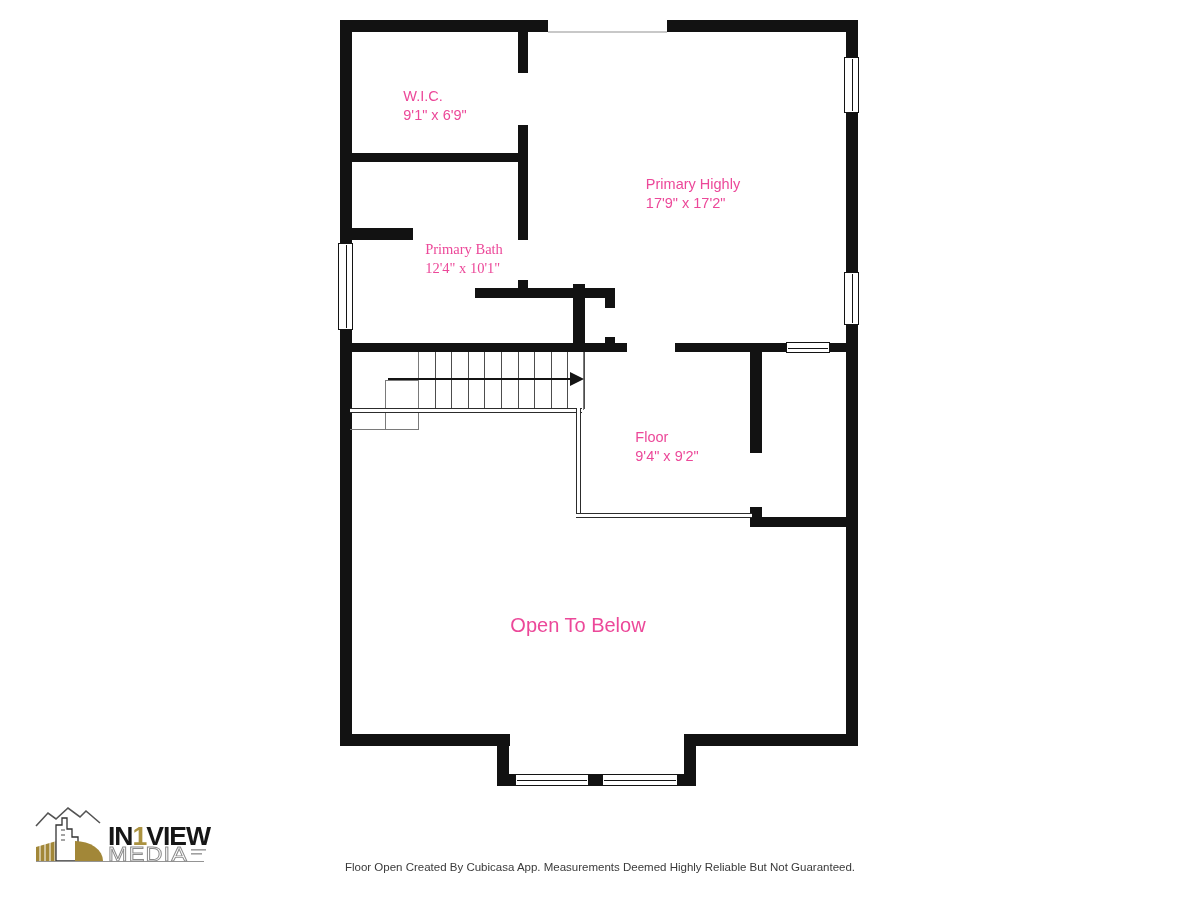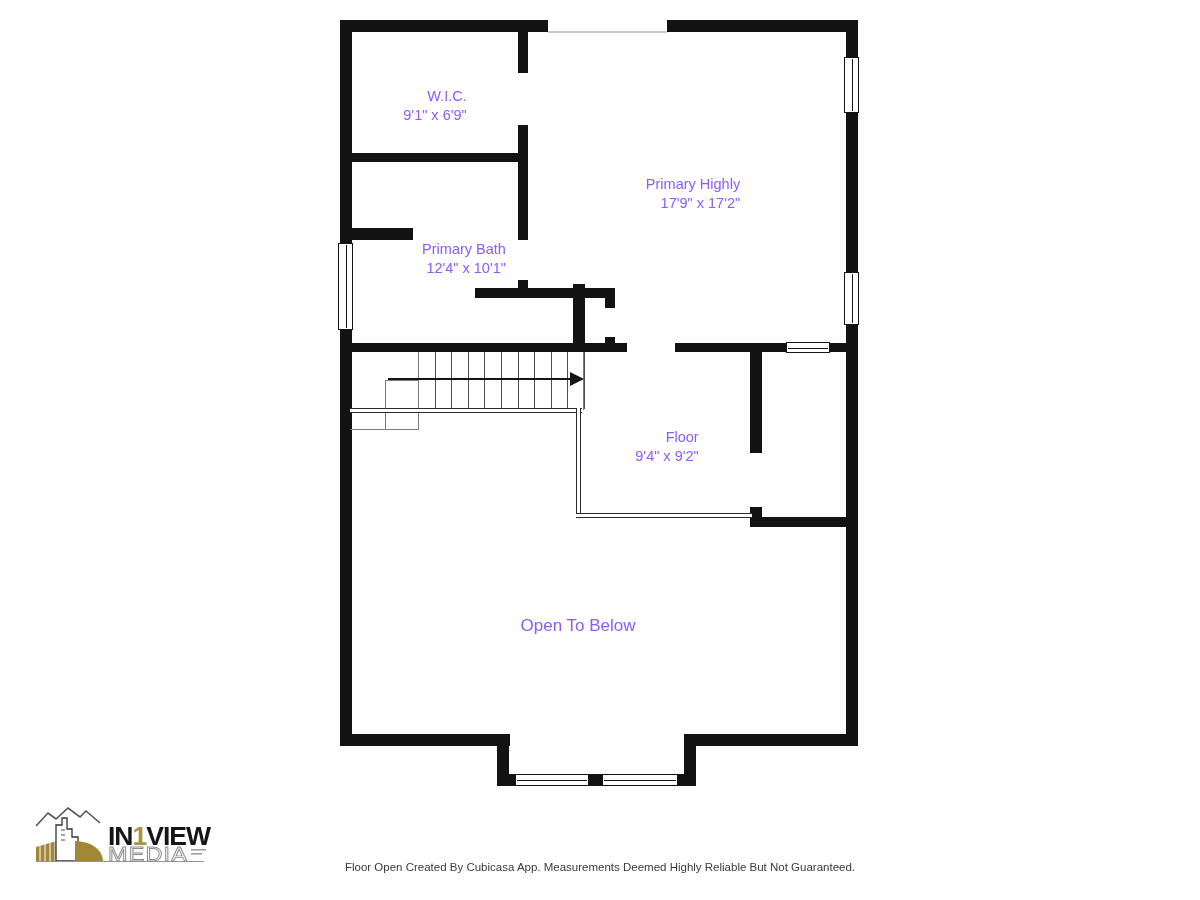--- a/index.html
+++ b/index.html
@@ -10,21 +10,21 @@
   .faint{position:absolute;background:#c8c8c8;}
   .thin{position:absolute;background:#7a7a7a;}
   .winv,.winh{position:absolute;background:#ffffff;border:1.4px solid #141414;box-sizing:border-box;}
   .winv::after{content:"";position:absolute;left:50%;top:1px;bottom:1px;width:1px;background:#141414;}
   .winh::after{content:"";position:absolute;top:50%;left:1px;right:1px;height:1px;background:#141414;}
   .ledgeh{position:absolute;background:#fff;border-top:1.5px solid #2c2c2c;border-bottom:1.5px solid #2c2c2c;box-sizing:border-box;}
   .ledgev{position:absolute;background:#fff;border-left:1.5px solid #2c2c2c;border-right:1.5px solid #2c2c2c;box-sizing:border-box;}
   .treads{position:absolute;background:repeating-linear-gradient(to right,#4d4d4d 0 1px,transparent 1px 16.6px);}
   .arrow-line{position:absolute;background:#141414;}
   .arrow-head{position:absolute;width:0;height:0;border-left:14px solid #141414;border-top:7px solid transparent;border-bottom:7px solid transparent;}
-  .rlabel{position:absolute;transform:translate(-50%,-50%);text-align:right;color:#8b5cf6;
+  .rlabel{position:absolute;transform:translate(-50%,-50%);text-align:left;color:#ec4899;
           font-size:14.5px;line-height:19px;white-space:nowrap;}
   .footer{position:absolute;left:0;right:0;top:861px;text-align:center;color:#3a3a3a;font-size:11.5px;}
   .logo{position:absolute;left:34px;top:802px;}
 </style>
 </head>
 <body>
 
 <div class="plan">
 
   <div class="w" style="left:340px;top:20px;width:208px;height:12px;"></div>
@@ -91,29 +91,29 @@
   <div class="ledgeh" style="left:576px;top:513px;width:176px;height:5px;"></div>
 
   <div class="rlabel" style="left:435px;top:106px;">
     <div>W.I.C.</div>
     <div>9'1" x 6'9"</div>
   </div>
   <div class="rlabel" style="left:693px;top:194px;">
     <div>Primary Highly</div>
     <div>17'9" x 17'2"</div>
   </div>
-  <div class="rlabel" style="left:464px;top:259px;">
+  <div class="rlabel" style="left:464px;top:259px;font-family:Liberation Serif, serif;">
     <div>Primary Bath</div>
     <div>12'4" x 10'1"</div>
   </div>
   <div class="rlabel" style="left:667px;top:447px;">
     <div>Floor</div>
     <div>9'4" x 9'2"</div>
   </div>
-  <div class="rlabel" style="left:578px;top:625px;font-size:17px;">
+  <div class="rlabel" style="left:578px;top:625px;font-size:20px;">
     <div>Open To Below</div>
   </div>
 </div>
 
 <div class="logo">
   <svg width="182" height="66" viewBox="0 0 182 66">
 
     <path d="M2,24 L14,11 L22,17 L34,6 L46,15 L52,9 L66,21" fill="none" stroke="#545454" stroke-width="1.6"></path>
 
     <polygon points="2,45 26,38 26,59 2,59" fill="#a28738"></polygon>

